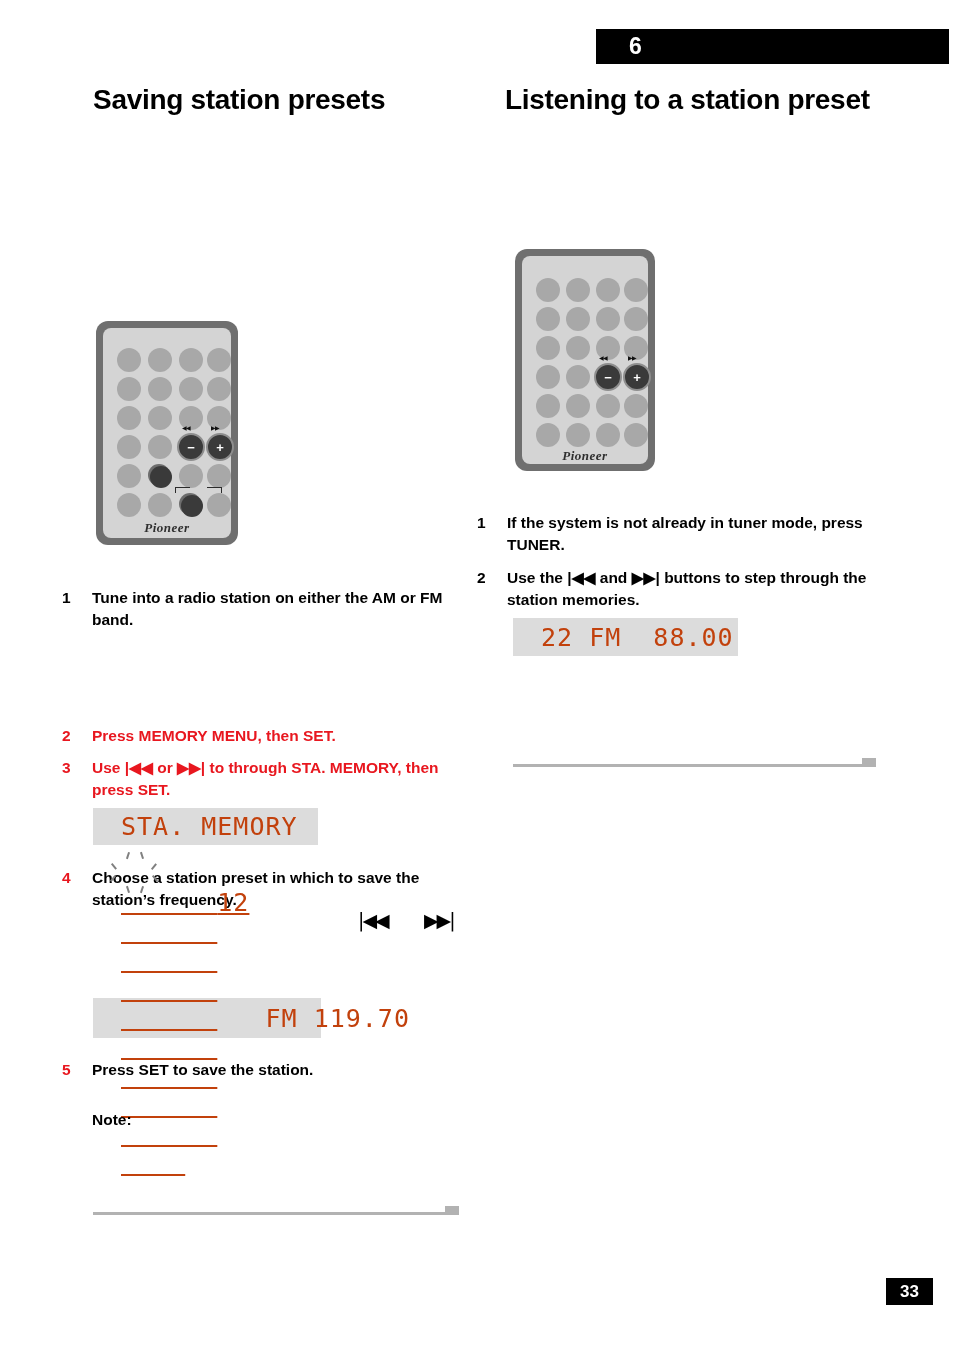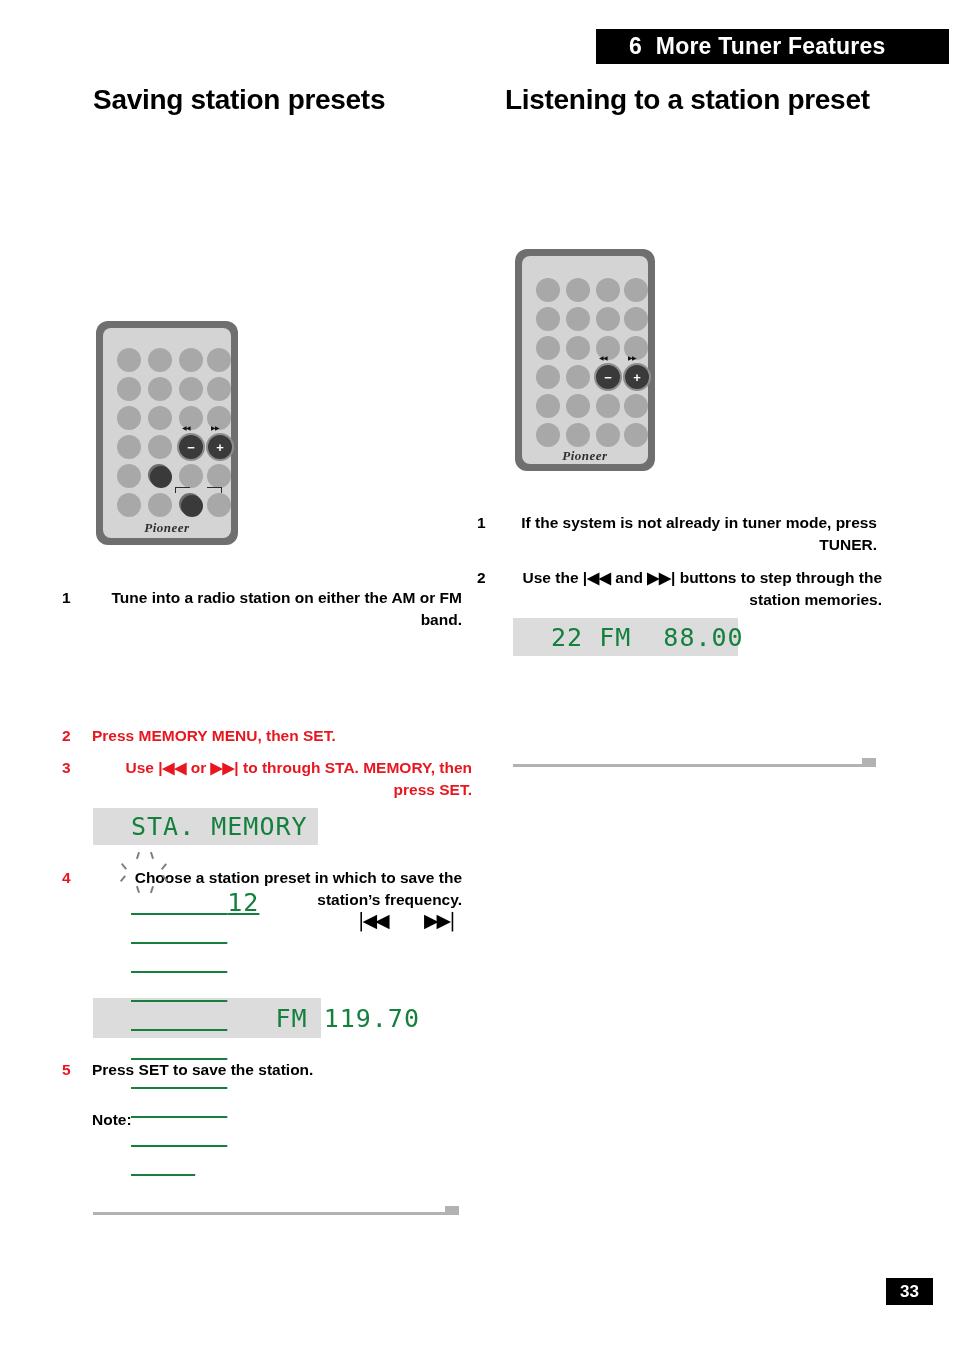--- a/index.html
+++ b/index.html
@@ -133,34 +133,34 @@
     line-height: 1.45;
   }
   .step .num {
     width: 30px;
     flex: 0 0 30px;
     color: #000000;
   }
   .step.red .num,
   .step.red .txt { color: #e8171f; }
   .step.rednum .num { color: #e8171f; }
-  .step .txt { color: #000000; text-align: right; }
+  .step .txt { color: #000000; }
 
   
   .lcd {
     position: absolute;
     background: #dcdcdc;
     display: flex;
     align-items: center;
     font-family: "DejaVu Sans Mono", monospace;
     font-size: 25px;
-    color: #15803d;
+    color: #c2410c;
     letter-spacing: 1px;
     box-sizing: border-box;
-    padding-left: 38px;
+    padding-left: 28px;
     white-space: pre;
   }
   .lcd .blink {
     position: relative;
     display: inline-block;
     text-decoration: underline;
   }
   .blink-mark {
     position: absolute;
     background: #808080;
@@ -207,21 +207,20 @@
     justify-content: center;
   }
 </style>
 </head>
 <body>
 
 <div class="page">
 
   <div class="chapter-bar">
     <span class="chapter-num">6</span>
-    <span class="chapter-title">More Tuner Features</span>
   </div>
 
   <div class="sec-head" id="head-right">Listening to a station preset</div>
   <div class="sec-head" id="head-left">Saving station presets</div>
 
   <div class="remote" style="left:96px; top:321px; width:142px; height:224px;">
     <div class="remote-inner">
 
       <div class="btn" style="left:14px;  top:20px; width:24px; height:24px;"></div>
       <div class="btn" style="left:45px;  top:20px; width:24px; height:24px;"></div>

